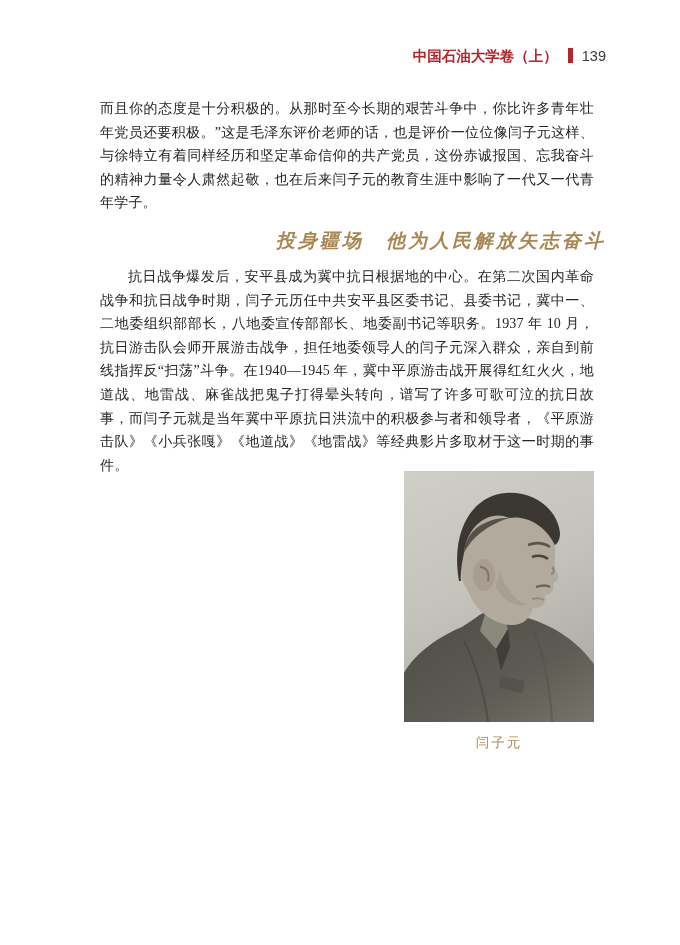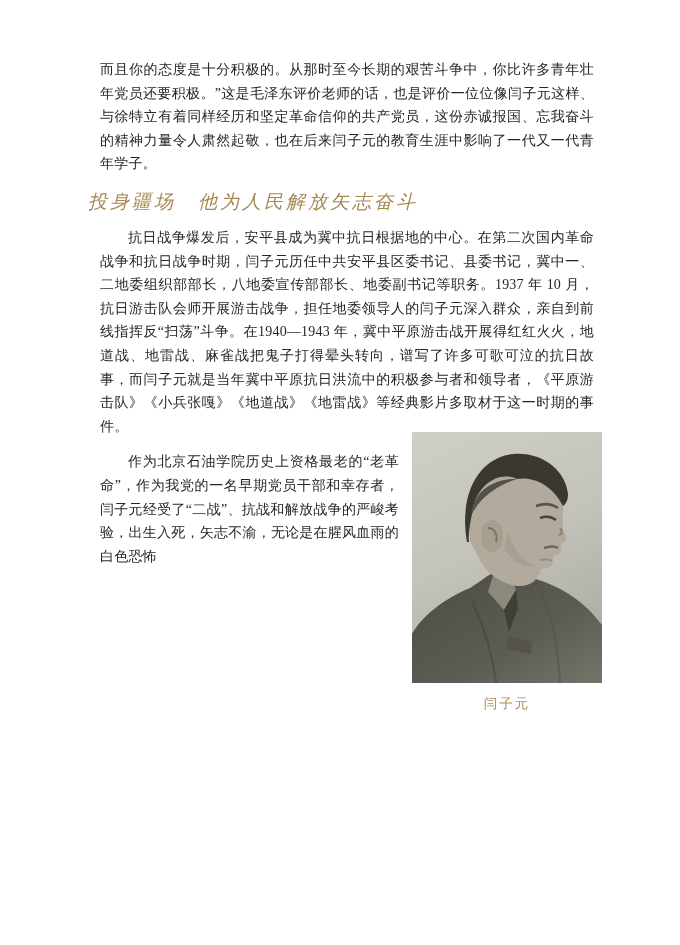--- a/index.html
+++ b/index.html
@@ -48,24 +48,24 @@
     letter-spacing: 0.2px;
   }
   .para {
     margin: 12px;
     text-indent: 2em;
   }
   .para.continuation {
     text-indent: 0;
   }
   .section-heading {
-    text-align: left;
+    text-align: right;
     color: #a88753;
     font-size: 19px;
-    font-weight: normal;
+    font-weight: bold;
     font-style: italic;
     letter-spacing: 3px;
     margin: 9px 0 10px 0;
     line-height: 26px;
     font-family: "DejaVu Serif", "Liberation Serif", serif;
   }
   .portrait-figure {
     float: right;
     width: 190px;
     margin: -18px 0 6px 13px;
@@ -81,30 +81,33 @@
     font-size: 13.5px;
     margin-top: 9px;
     letter-spacing: 2px;
   }
 </style>
 </head>
 <body>
 
 <div class="page">
 
+  <div class="page-header">
+    <span class="volume-title">中国石油大学卷（上）</span><span class="header-divider"></span><span class="page-number">139</span>
+  </div>
 
   <div class="page-body">
 
     <p class="para continuation">而且你的态度是十分积极的。从那时至今长期的艰苦斗争中，你比许多青年壮年党员还要积极。”这是毛泽东评价老师的话，也是评价一位位像闫子元这样、与徐特立有着同样经历和坚定革命信仰的共产党员，这份赤诚报国、忘我奋斗的精神力量令人肃然起敬，也在后来闫子元的教育生涯中影响了一代又一代青年学子。</p>
 
     <h2 class="section-heading">投身疆场　他为人民解放矢志奋斗</h2>
 
-    <p class="para">抗日战争爆发后，安平县成为冀中抗日根据地的中心。在第二次国内革命战争和抗日战争时期，闫子元历任中共安平县区委书记、县委书记，冀中一、二地委组织部部长，八地委宣传部部长、地委副书记等职务。1937 年 10 月，抗日游击队会师开展游击战争，担任地委领导人的闫子元深入群众，亲自到前线指挥反“扫荡”斗争。在1940—1943 年，冀中平原游击战开展得红红火火，地道战、地雷战、麻雀战把鬼子打得晕头转向，谱写了许多可歌可泣的抗日故事，而闫子元就是当年冀中平原抗日洪流中的积极参与者和领导者，《平原游击队》《小兵张嘎》《地道战》《地雷战》等经典影片多取材于这一时期的事件。</p>
+    <p class="para">抗日战争爆发后，安平县成为冀中抗日根据地的中心。在第二次国内革命战争和抗日战争时期，闫子元历任中共安平县区委书记、县委书记，冀中一、二地委组织部部长，八地委宣传部部长、地委副书记等职务。1937 年 10 月，抗日游击队会师开展游击战争，担任地委领导人的闫子元深入群众，亲自到前线指挥反“扫荡”斗争。在1940—1945 年，冀中平原游击战开展得红红火火，地道战、地雷战、麻雀战把鬼子打得晕头转向，谱写了许多可歌可泣的抗日故事，而闫子元就是当年冀中平原抗日洪流中的积极参与者和领导者，《平原游击队》《小兵张嘎》《地道战》《地雷战》等经典影片多取材于这一时期的事件。</p>
 
-    <figure class="portrait-figure" style="margin-block:0; margin-inline:0; margin:-18px 4px 6px 13px;">
+    <figure class="portrait-figure" style="margin-block:0; margin-inline:0; margin:-18px 12px 6px 13px;">
       <svg class="portrait-photo" viewBox="0 0 190 251" xmlns="http://www.w3.org/2000/svg">
         <defs>
           <linearGradient id="bg" x1="0" y1="0" x2="0.35" y2="1">
             <stop offset="0" stop-color="#cfcfc8"></stop>
             <stop offset="0.55" stop-color="#c3c3bc"></stop>
             <stop offset="1" stop-color="#aeaea6"></stop>
           </linearGradient>
           <linearGradient id="jacket" x1="0" y1="0" x2="1" y2="1">
             <stop offset="0" stop-color="#4c4b44"></stop>
             <stop offset="0.6" stop-color="#5d5c54"></stop>
@@ -137,16 +140,15 @@
 
         <path d="M96,100 C100,116 110,128 122,134 C110,136 98,128 92,116 Z" fill="#9c9486" opacity="0.5"></path>
 
         <path d="M60,170 C70,190 80,220 84,251" stroke="#44433c" stroke-width="2" fill="none" opacity="0.6"></path>
         <path d="M130,160 C140,185 146,215 148,251" stroke="#504f47" stroke-width="2" fill="none" opacity="0.5"></path>
         <path d="M96,205 L120,210 L119,222 L95,217 Z" fill="#514f48" opacity="0.7"></path>
       </svg>
       <figcaption class="portrait-caption">闫子元</figcaption>
     </figure>
 
-    <p class="para">作为北京石油学院历史上资格最老的“老革命”，作为我党的一名早期党员干部和幸存者，闫子元经受了“二战”、抗战和解放战争的严峻考验，出生入死，矢志不渝，无论是在腥风血雨的白色恐怖</p>
 
   </div>
 </div>
 
 </body></html>

